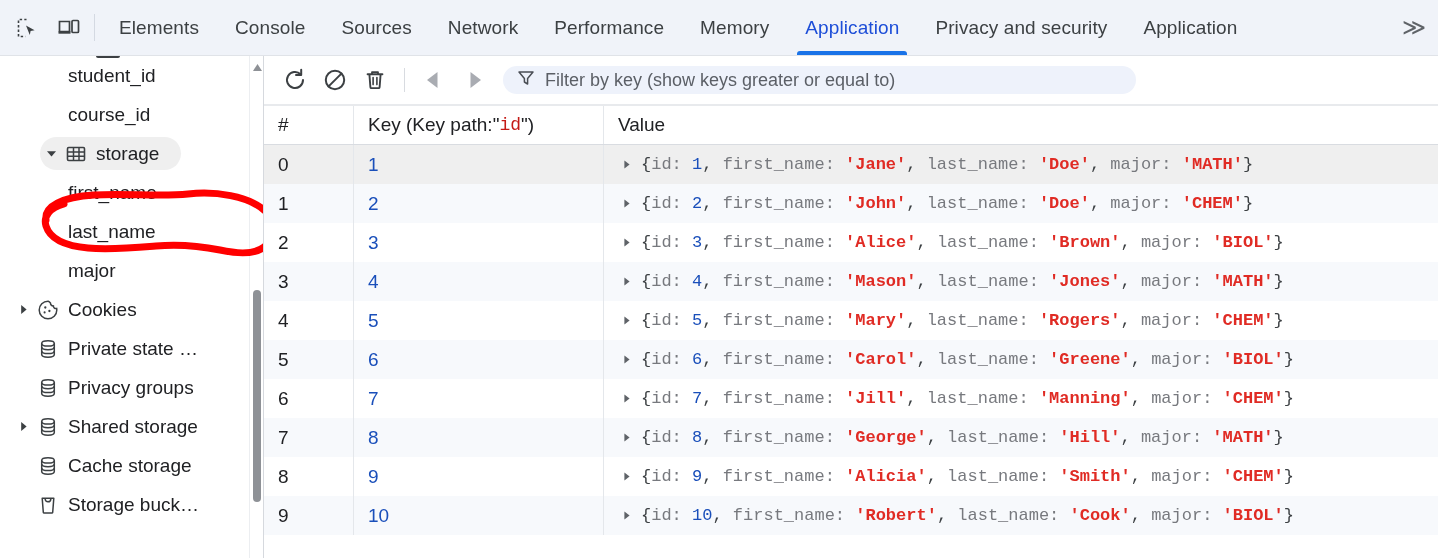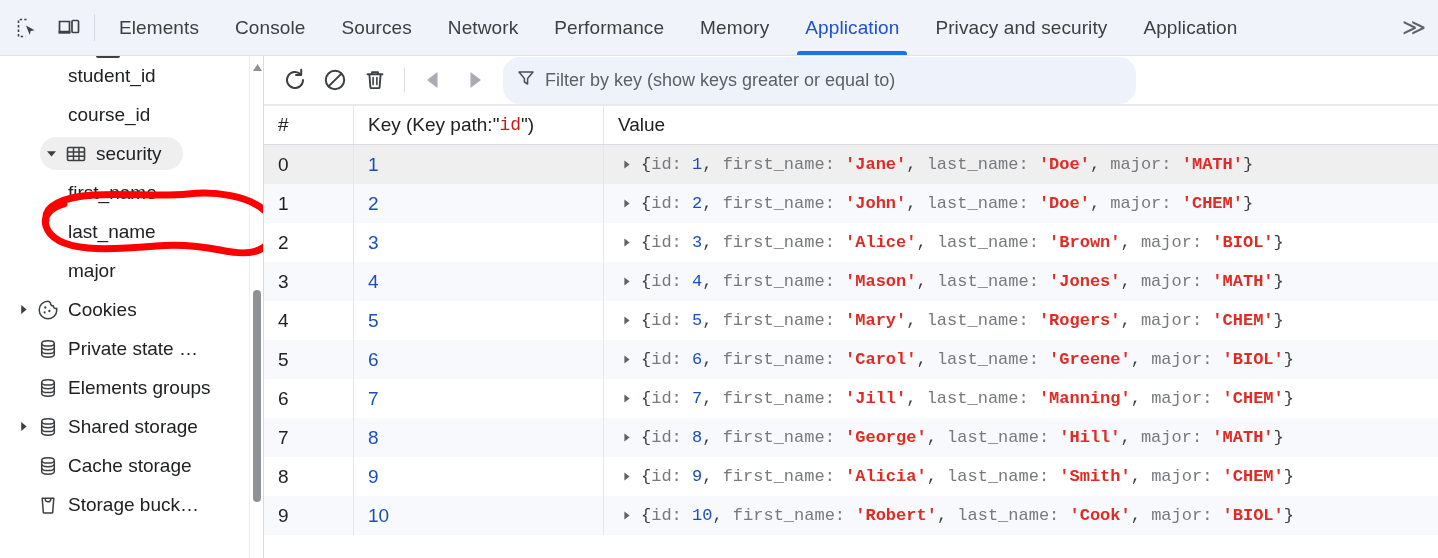--- a/index.html
+++ b/index.html
@@ -190,21 +190,21 @@
   }
   .tool-btn.disabled { color: #b5b8bd; cursor: default; }
   .tool-sep {
     width: 1px; height: 24px;
     background: #d8dbe0;
     margin: 0 8px;
     flex: 0 0 1px;
   }
   .filter-box {
     flex: 1 1 auto;
-    height: 47px;
+    height: 28px;
     background: #eef2fb;
     border-radius: 17px;
     display: flex; align-items: center;
     padding: 0 14px;
     gap: 10px;
     margin-left: 8px;
     margin-right: 8px;
     max-width: 633px;
     cursor: text;
   }
@@ -380,21 +380,21 @@
               <svg width="13" height="13" viewBox="0 0 13 13">
                   <path d="M2 4.2 L11 4.2 L6.5 9.6 Z" fill="#3c4043"></path>
                 </svg>
             </span>
             <span class="t-icon">
               <svg width="22" height="22" viewBox="0 0 22 22">
                 <rect x="2.5" y="4.5" width="17" height="13" rx="1.2" fill="none" stroke="#3c4043" stroke-width="1.6"></rect>
                 <path d="M2.5 9h17M2.5 13.3h17M8.5 4.5v13M14 4.5v13" stroke="#3c4043" stroke-width="1.5"></path>
               </svg>
             </span>
-            <span class="t-label">security</span>
+            <span class="t-label">storage</span>
           </div>
         </div>
 
         <div class="tree-row lvl2">
           <div class="pill">
             <span class="t-label">first_name</span>
           </div>
         </div>
 
         <div class="tree-row lvl2">
@@ -447,21 +447,21 @@
           <div class="pill">
             <span class="twisty"></span>
             <span class="t-icon">
               <svg width="22" height="22" viewBox="0 0 22 22">
                 <ellipse cx="11" cy="5.4" rx="6.3" ry="2.6" fill="none" stroke="#3c4043" stroke-width="1.5"></ellipse>
                 <path d="M4.7 5.4v11.2c0 1.44 2.82 2.6 6.3 2.6s6.3-1.16 6.3-2.6V5.4" fill="none" stroke="#3c4043" stroke-width="1.5"></path>
                 <path d="M4.7 9.1c0 1.44 2.82 2.6 6.3 2.6s6.3-1.16 6.3-2.6" fill="none" stroke="#3c4043" stroke-width="1.5"></path>
                 <path d="M4.7 12.9c0 1.44 2.82 2.6 6.3 2.6s6.3-1.16 6.3-2.6" fill="none" stroke="#3c4043" stroke-width="1.5"></path>
               </svg>
             </span>
-            <span class="t-label">Elements groups</span>
+            <span class="t-label">Privacy groups</span>
           </div>
         </div>
 
         <div class="tree-row lvl0">
           <div class="pill">
             <span class="twisty">
               <svg width="13" height="13" viewBox="0 0 13 13">
                   <path d="M4.2 2 L4.2 11 L9.6 6.5 Z" fill="#3c4043"></path>
                 </svg>
             </span>

